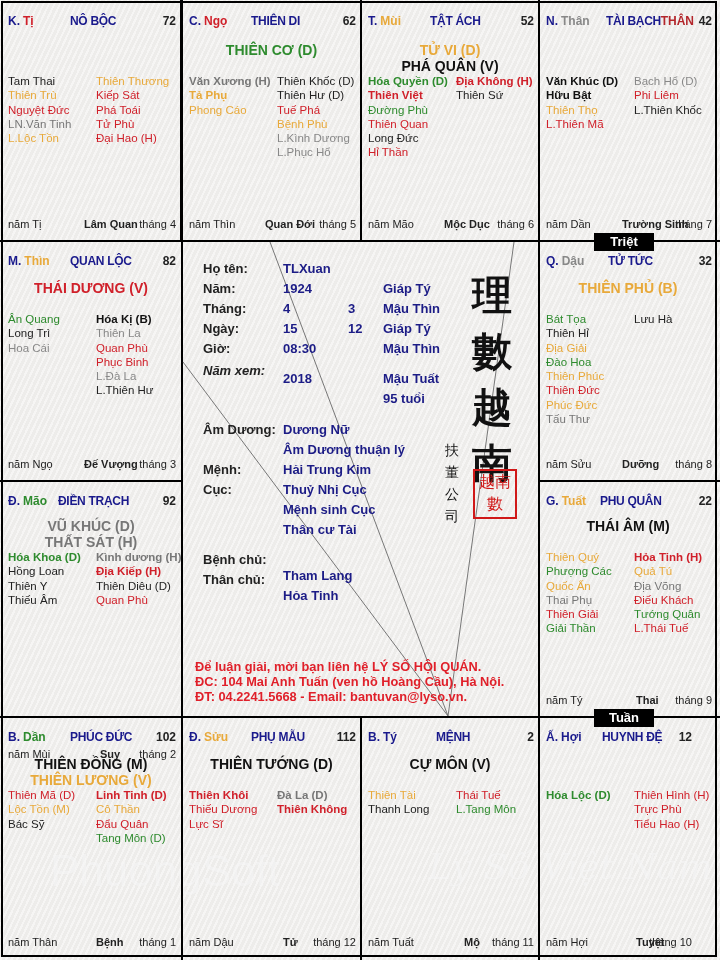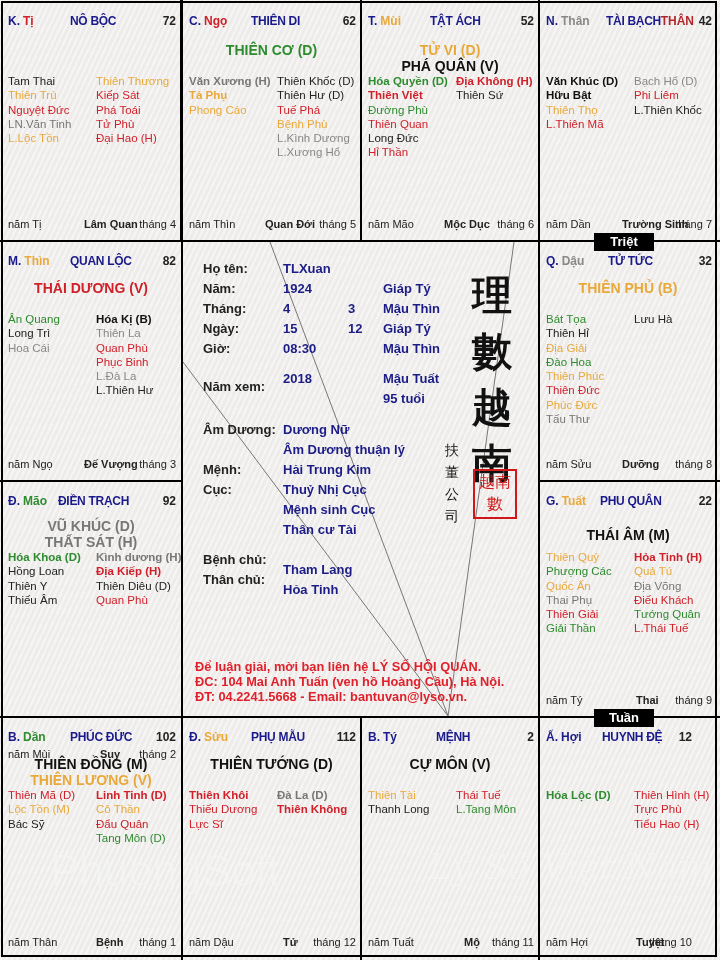--- a/index.html
+++ b/index.html
@@ -107,21 +107,21 @@
           <div class="b" style="color:#777">Văn Xương (H)</div>
           <div class="b" style="color:#e8a93a">Tả Phụ</div>
           <div style="color:#e8a93a">Phong Cáo</div>
         </div>
       <div class="col r">
           <div style="color:#222">Thiên Khốc (D)</div>
           <div style="color:#222">Thiên Hư (D)</div>
           <div style="color:#d0202a">Tuế Phá</div>
           <div style="color:#e8a93a">Bệnh Phù</div>
           <div style="color:#888">L.Kình Dương</div>
-          <div style="color:#888">L.Xương Hổ</div>
+          <div style="color:#888">L.Phục Hổ</div>
         </div>
     </div>
     <div class="foot">
         <span class="ny">năm Thìn</span>
         <span class="tr">Quan Đới</span>
         <span class="th">tháng 5</span>
       </div>
   </div>
 
   <div class="cell" style="left:362px;top:2px;width:176px;height:238px;">
@@ -274,21 +274,21 @@
         <span class="th">tháng 2</span>
       </div>
   </div>
 
   <div class="cell" style="left:540px;top:482px;width:176px;height:234px;">
     <div class="hdr">
         <span class="can"><span>G.</span><span class="chi" style="color:#e8a93a">Tuất</span></span>
         <span class="name" style="left:54px">PHU QUÂN</span>
         <span class="num">22</span>
       </div>
-    <div class="main" style="top:36px;margin-top:9px;">
+    <div class="main" style="top:36px;">
         <div style="color:#111">THÁI ÂM (M)</div>
       </div>
     <div class="stars" style="top:68px;">
       <div class="col l">
           <div style="color:#e8a93a">Thiên Quý</div>
           <div style="color:#2e8b2e">Phượng Các</div>
           <div style="color:#e8a93a">Quốc Ấn</div>
           <div style="color:#777">Thai Phụ</div>
           <div style="color:#d0202a">Thiên Giải</div>
           <div style="color:#2e8b2e">Giải Thần</div>
@@ -418,21 +418,21 @@
   <div class="tag" style="left:594px;top:233px;">Triệt</div>
   <div class="tag" style="left:594px;top:709px;">Tuần</div>
 
   <div class="center">
     <div class="info" style="left:20px;top:16px;">
       <div class="lbl">Họ tên:</div>
       <div class="lbl">Năm:</div>
       <div class="lbl">Tháng:</div>
       <div class="lbl">Ngày:</div>
       <div class="lbl">Giờ:</div>
-      <div class="lbl" style="margin-top:18px;">Năm xem:</div>
+      <div class="lbl" style="margin-top:2px;font-style:italic;">Năm xem:</div>
     </div>
     <div class="info" style="left:100px;top:16px;">
       <div class="val">TLXuan</div>
       <div class="val">1924</div>
       <div class="val">4</div>
       <div class="val">15</div>
       <div class="val">08:30</div>
       <div class="val" style="margin-top:10px;">2018</div>
     </div>
     <div class="info" style="left:165px;top:56px;">
@@ -458,21 +458,21 @@
       <div class="lbl" style="margin-top:10px;">Bệnh chủ:</div>
       <div class="lbl">Thân chủ:</div>
     </div>
     <div class="info" style="left:100px;top:177px;">
       <div class="val">Dương Nữ</div>
       <div class="val">Âm Dương thuận lý</div>
       <div class="val">Hải Trung Kim</div>
       <div class="val">Thuỷ Nhị Cục</div>
       <div class="val">Mệnh sinh Cục</div>
       <div class="val">Thân cư Tài</div>
-      <div class="val" style="margin-top:20px;">Tham Lang</div>
+      <div class="val" style="margin-top:26px;">Tham Lang</div>
       <div class="val">Hỏa Tinh</div>
     </div>
 
     <div class="calli">
       <div>理</div>
       <div>數</div>
       <div>越</div>
       <div>南</div>
     </div>
     <div class="calli2">

